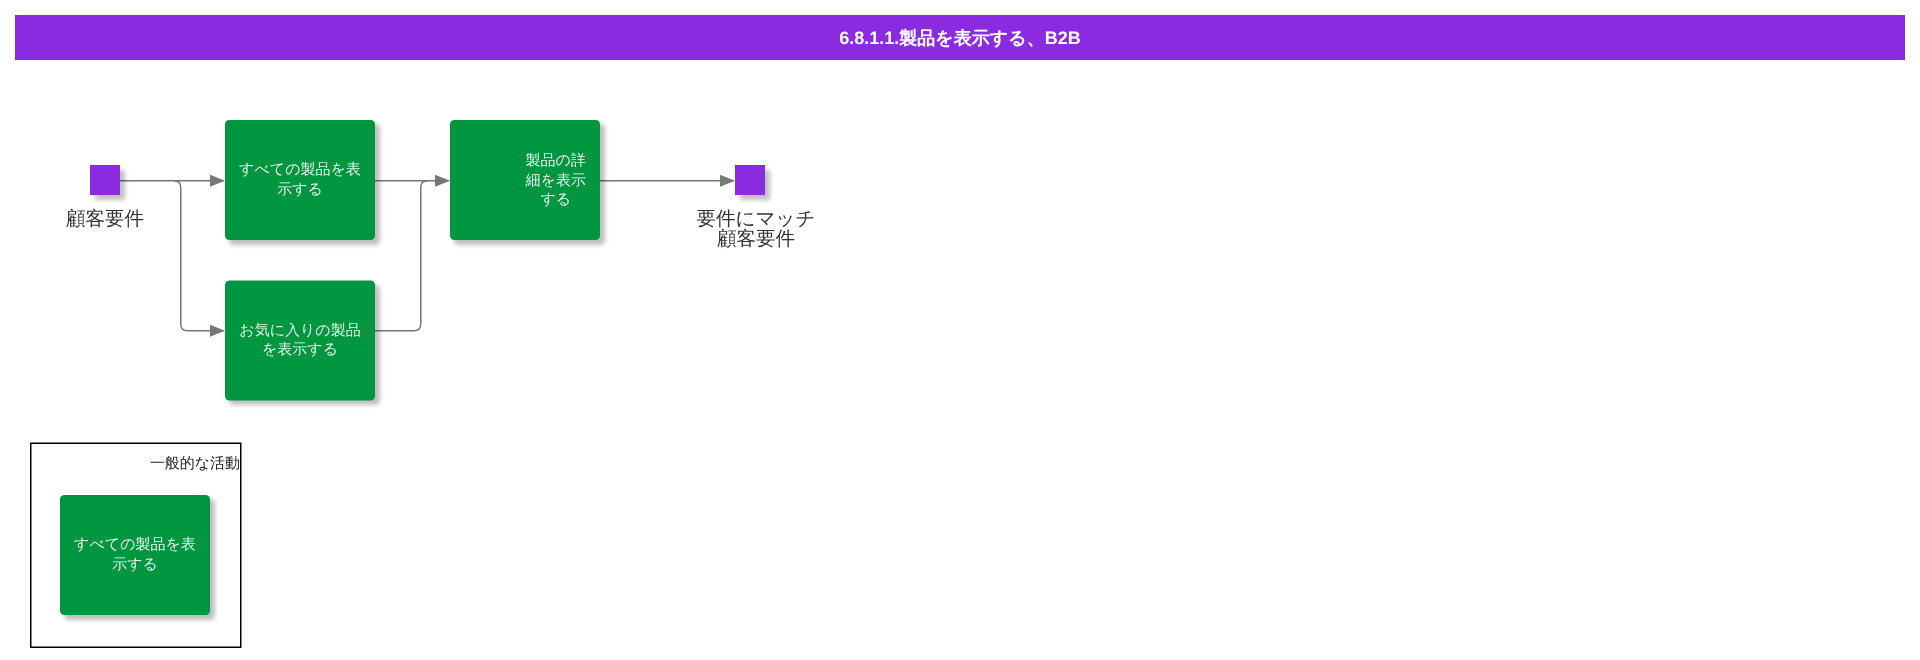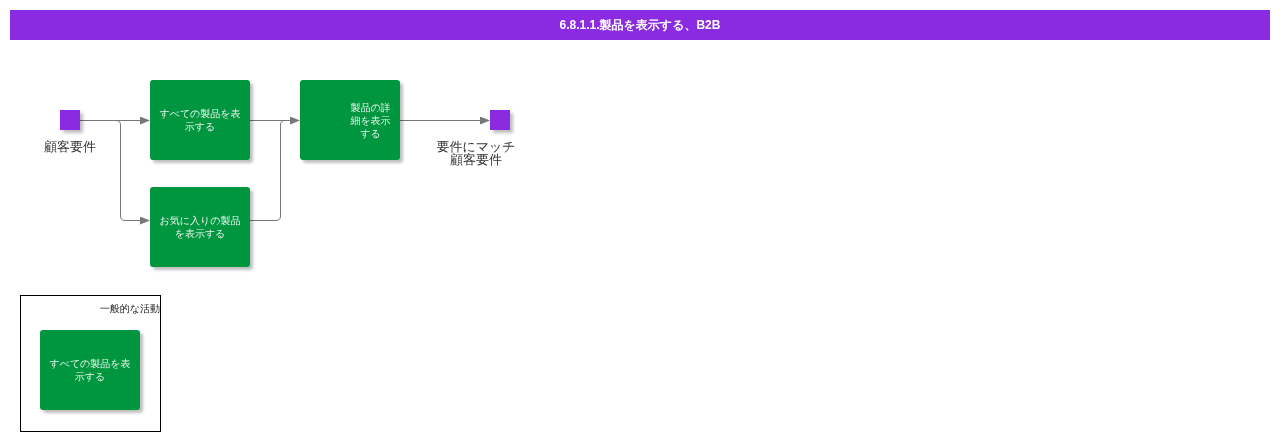--- a/index.html
+++ b/index.html
@@ -68,21 +68,21 @@
   <span>すべての製品を表示する</span>
 </div>
 <div class="activity" style="left:150px; top:187px;">
   <span>お気に入りの製品を表示する</span>
 </div>
 <div class="activity" style="left:300px; top:80px;padding-left:46px;">
   <span>製品の詳細を表示する</span>
 </div>
 
 <div class="event" style="left:490px; top:110px;"></div>
-<div class="label" style="left:436px; top:140px; width:80px;">
+<div class="label" style="left:464px; top:140px; width:80px;">
   <div>要件にマッチ</div>
   <div>顧客要件</div>
 </div>
 
 <div class="group-box">
   <div class="group-title">一般的な活動</div>
 </div>
 <div class="activity" style="left:40px; top:330px;">
   <span>すべての製品を表示する</span>
 </div>

